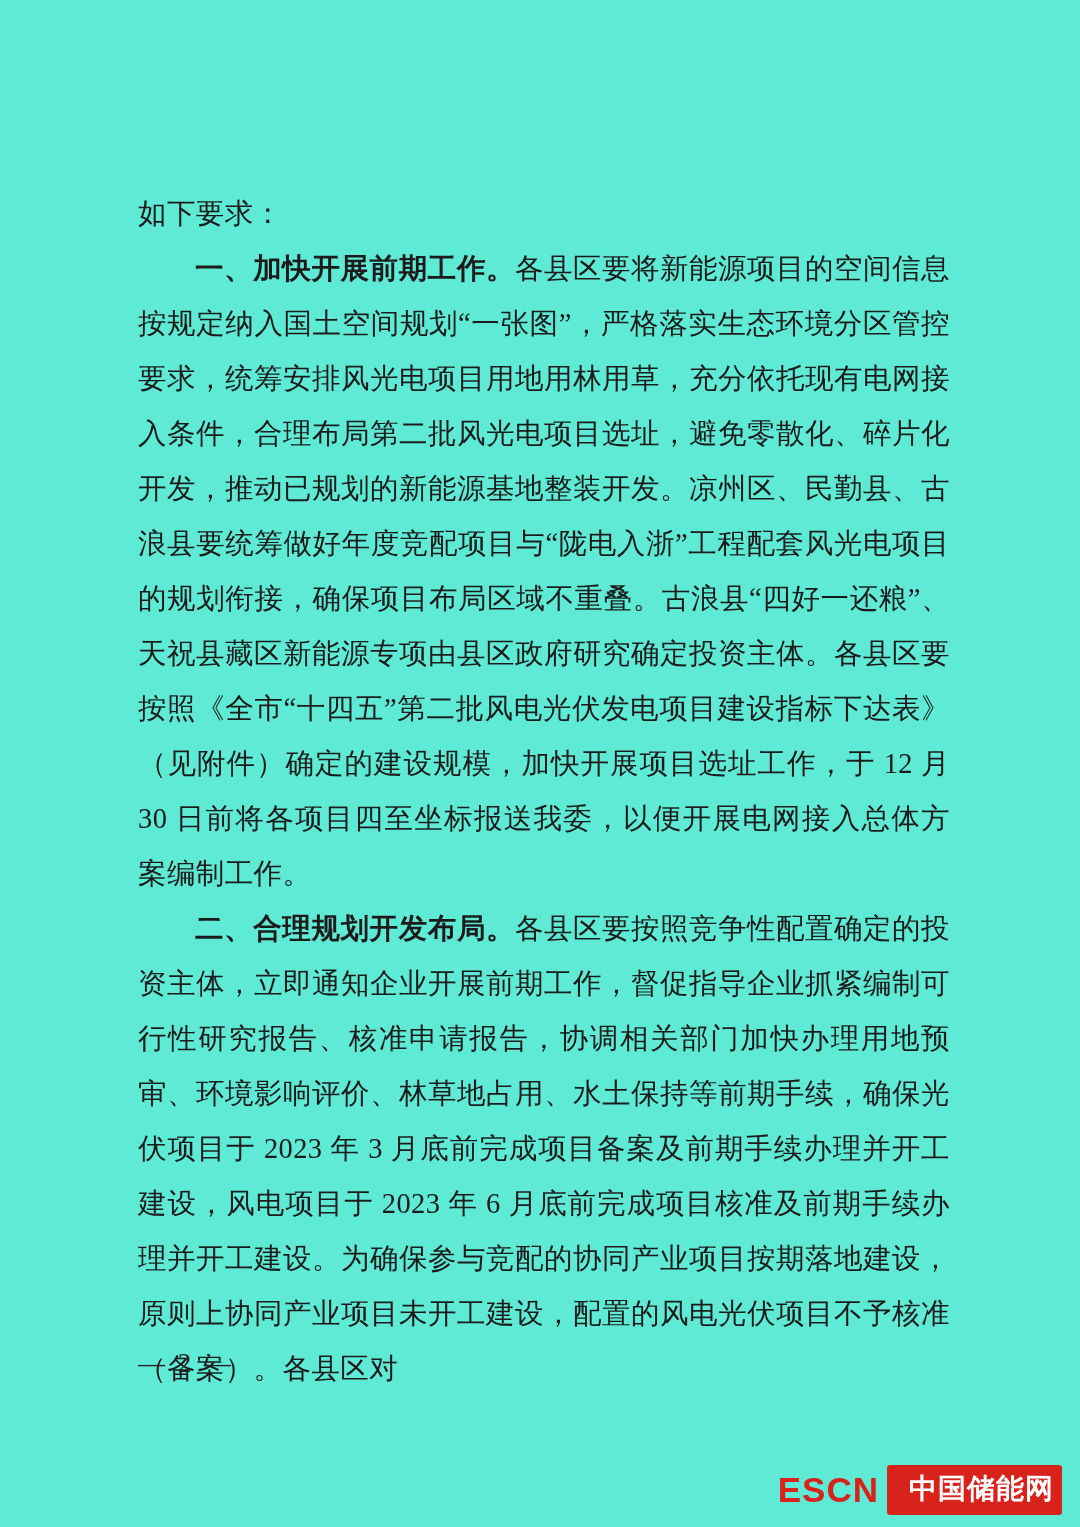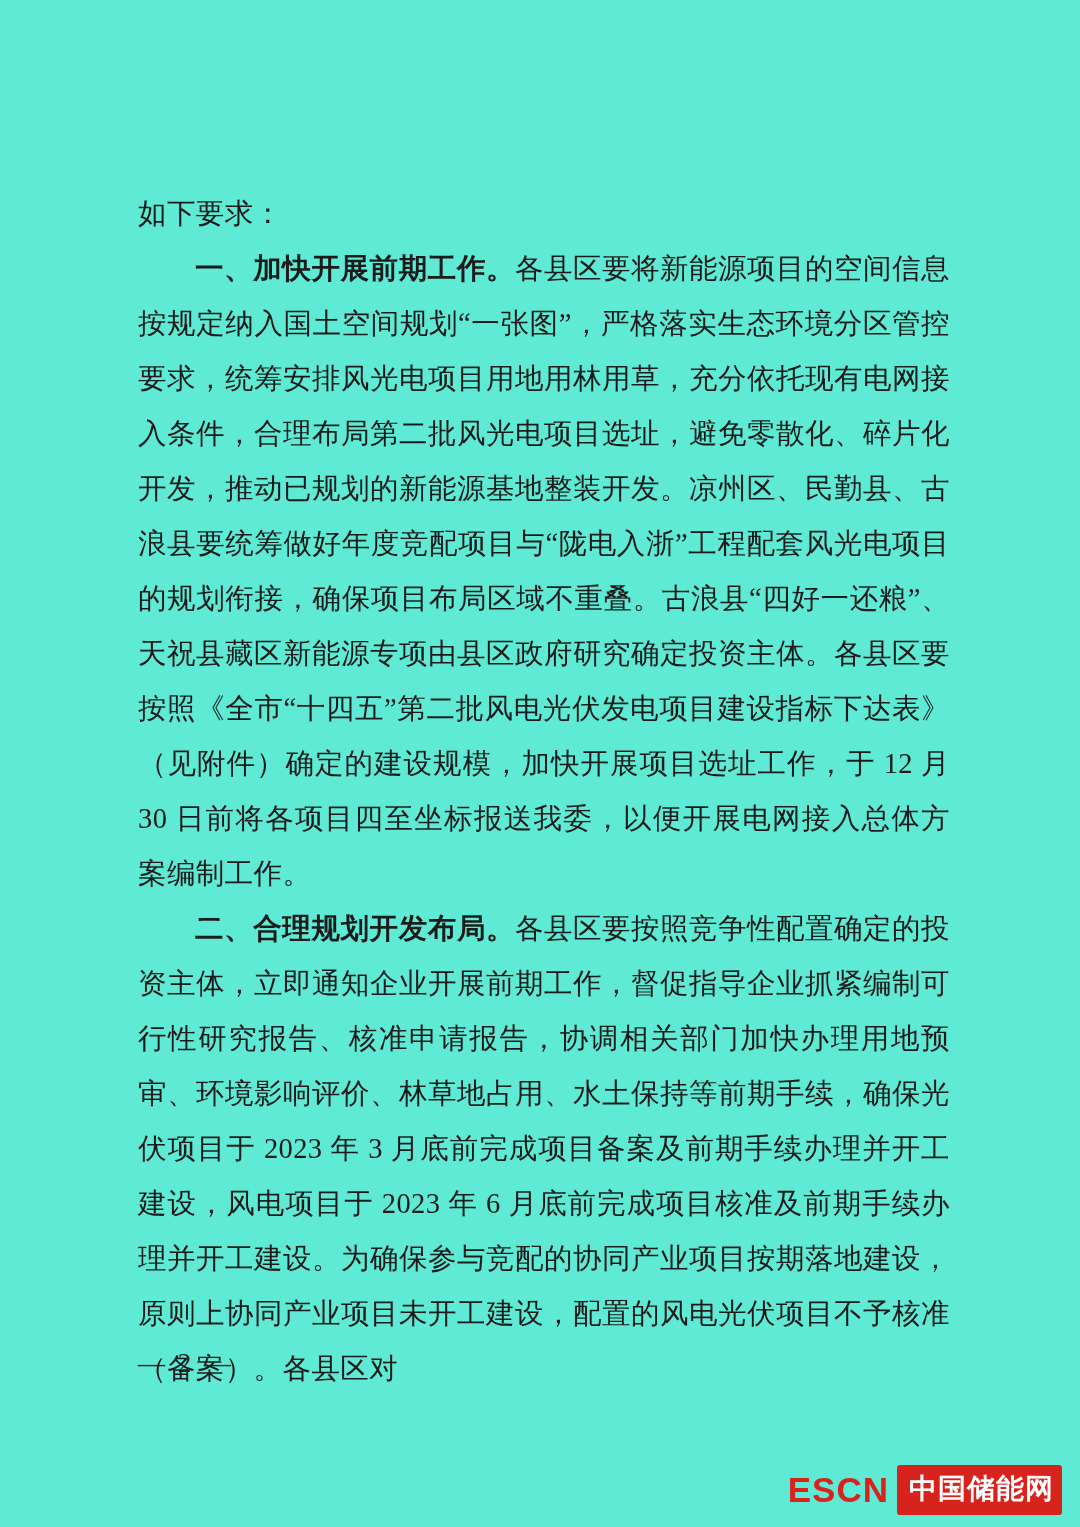--- a/index.html
+++ b/index.html
@@ -68,21 +68,21 @@
     font-size: 35px;
     font-weight: bold;
     letter-spacing: 1px;
     margin-right: 8px;
   }
   .wm-box {
     background: #d8231c;
     color: #ffffff;
     font-size: 28px;
     font-weight: bold;
-    padding: 5px 8px 7px 12px;
+    padding: 5px 8px 7px 22px;
     border-radius: 3px;
     letter-spacing: 1px;
   }
 </style>
 </head>
 <body>
 
 <div class="page">
 
   <div class="doc-body">

